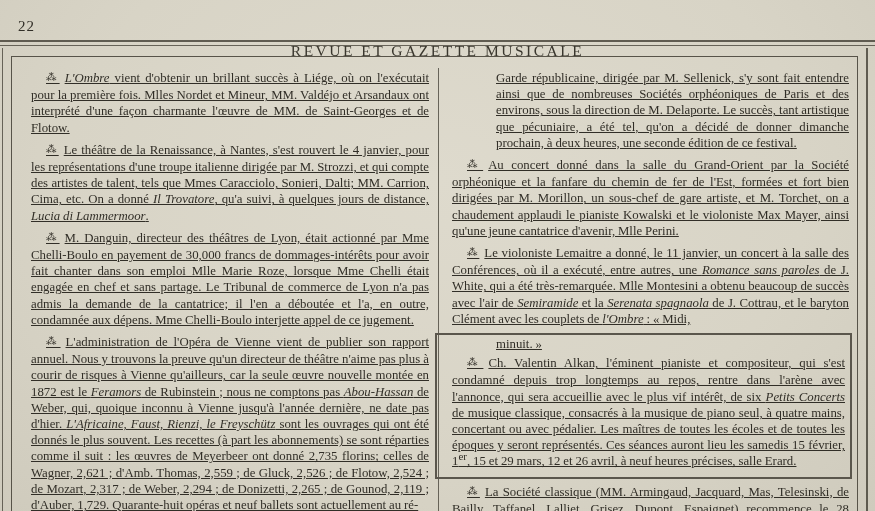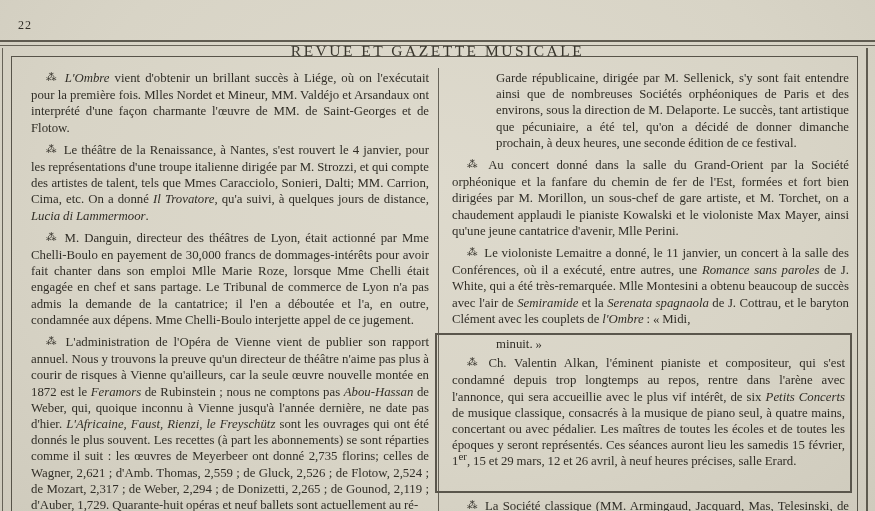--- a/index.html
+++ b/index.html
@@ -10,48 +10,48 @@
   body{
     width:875px;height:511px;overflow:hidden;
     font-family:"Liberation Serif","DejaVu Serif",serif;
     color:var(--ink);
   }
   .page{
     position:relative;width:875px;height:511px;overflow:hidden;
     background:radial-gradient(ellipse at 50% 35%, #dedacd 0%, #d8d4c6 60%, #cfcbbd 100%);
   }
   .page-number{
-    position:absolute;left:18px;top:18px;font-size:12px;letter-spacing:1px;
+    position:absolute;left:18px;top:18px;font-size:15px;letter-spacing:1px;
   }
   .journal-title{
     position:absolute;top:17px;left:0;right:0;text-align:center;
     font-size:15.5px;letter-spacing:2.5px;font-weight:normal;color:#3a372e;margin-top:25px;
   }
   .rule-a{position:absolute;top:40px;left:0;right:0;height:2px;background:var(--rule);opacity:.85;}
   .rule-b{position:absolute;top:45px;left:0;right:0;height:1px;background:var(--rule);opacity:.8;}
   .outer-left{position:absolute;left:2px;top:48px;bottom:0;width:1px;background:var(--rule);opacity:.8;}
   .outer-right{position:absolute;left:866px;top:48px;bottom:0;width:2px;background:var(--rule);opacity:.85;}
   .content-frame{
     position:absolute;left:11px;top:56px;width:847px;height:470px;
     border:1px solid var(--rule);border-bottom:none;opacity:.9;
   }
   .divider{position:absolute;left:438px;top:68px;bottom:0;width:1px;background:var(--rule);opacity:.8;}
   .col-left{position:absolute;left:31px;top:70px;width:398px;}
   .col-right{position:absolute;left:452px;top:70px;width:397px;}
   p.para{
     margin:0 0 6px 0;text-indent:15px;text-align:justify;
-    font-size:12.8px;line-height:16.2px;word-spacing:-0.3px;
+    font-size:12.8px;line-height:16.2px;word-spacing:-0.3px;text-decoration:underline;
   }
   p.no-indent{text-indent:0;margin-left:44px;}
   .asterism{font-size:10.5px;margin-right:5px;letter-spacing:1px;position:relative;top:-1px;}
   sup{font-size:11px;line-height:0;}
   .highlight-box{
     border:2px solid var(--box);
     margin:2px -3px 5px -17px;
-    padding:1px 5px 18px 15px;
+    padding:1px 5px 4px 15px;
   }
   .highlight-box p.para{margin-bottom:3px;}
 </style>
 </head>
 <body>
 
 <div class="page">
 
   <div class="page-number">22</div>
   <div class="journal-title">REVUE ET GAZETTE MUSICALE</div>

